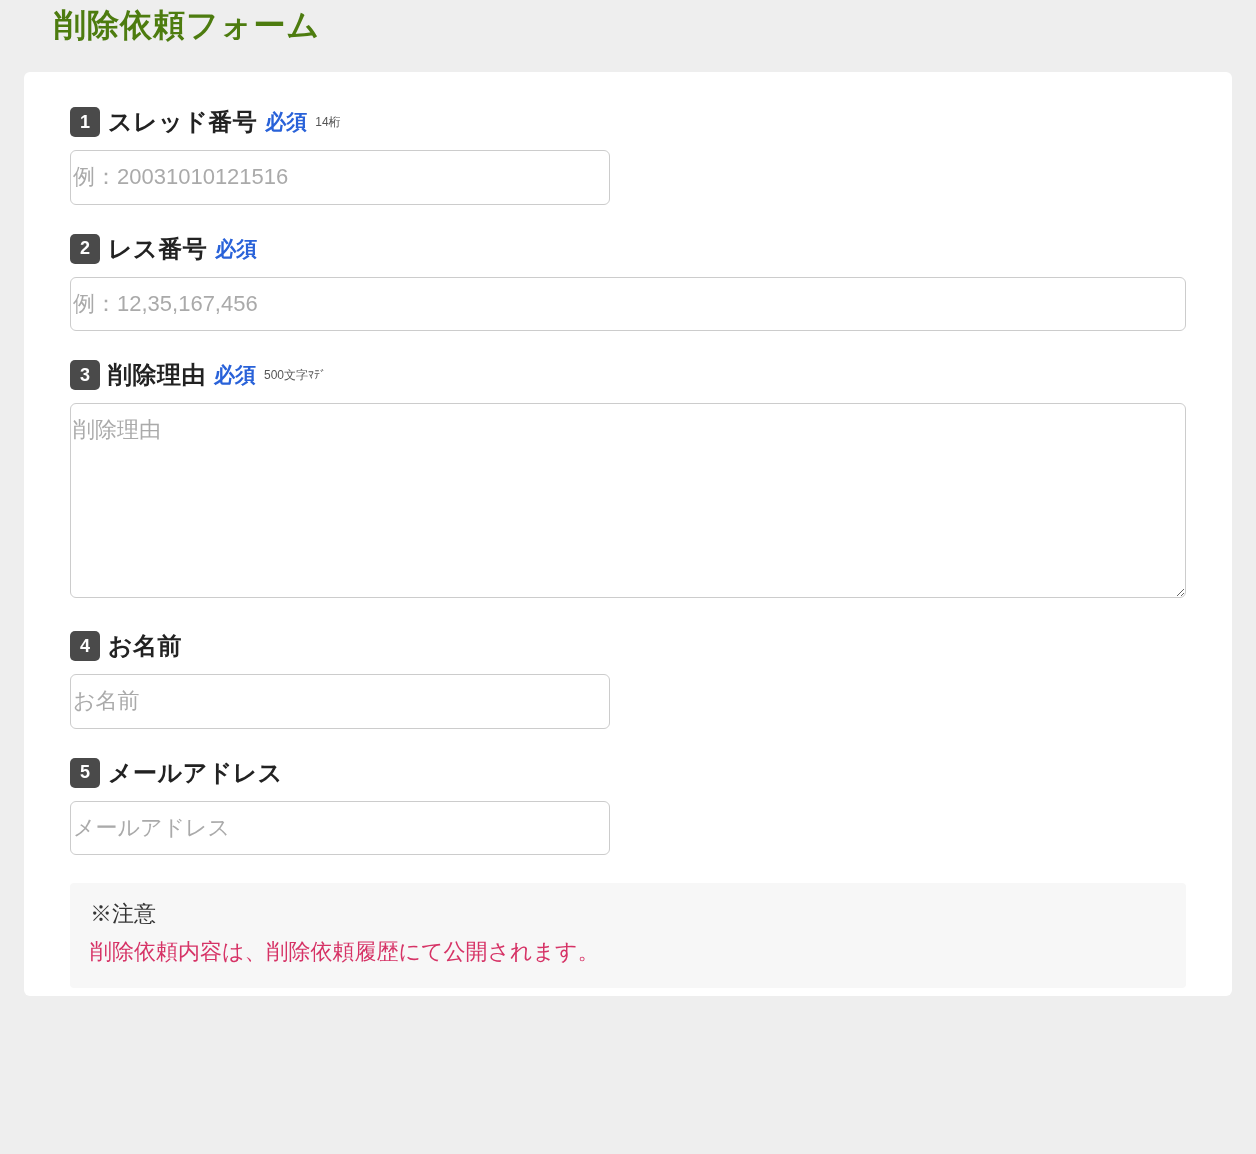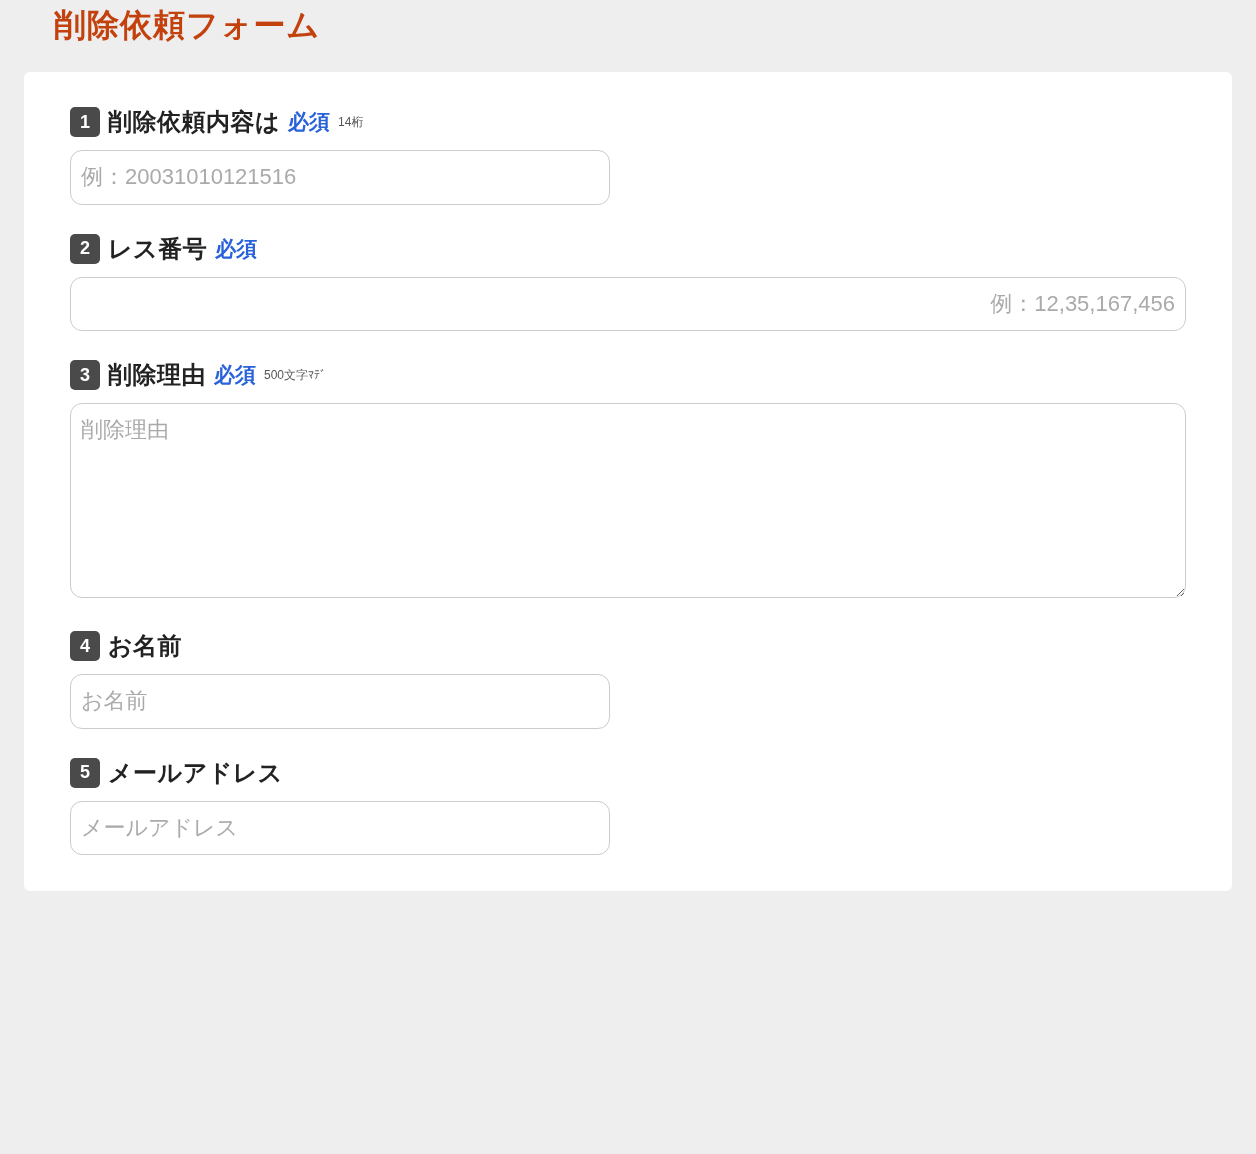--- a/index.html
+++ b/index.html
@@ -10,21 +10,21 @@
       color: #333;
     }
     .page-wrap {
       max-width: 1256px;
       margin: 0 auto;
       padding: 0 24px 60px 24px;
     }
     h1.page-title {
       font-size: 32px;
       font-weight: 700;
-      color: #c2410c;
+      color: #4d7c0f;
       padding: 4px 0 24px 30px;
       letter-spacing: 1px;
     }
     .card {
       background: #fff;
       border-radius: 6px;
       padding: 34px 46px 8px 46px;
     }
     .field {
       margin-bottom: 28px;
@@ -61,30 +61,29 @@
     }
     .hint-text {
       color: #555;
       font-size: 12px;
       font-weight: 400;
     }
     .text-input, .textarea-input {
       width: 100%;
       max-width: 540px;
       font-size: 22px;
-      padding: 12px 10px;
+      padding: 12px 2px;
       border: 1px solid #ccc;
-      border-radius: 12px;
+      border-radius: 6px;
       color: #000000;
       background: #fff;
       line-height: 1.3;
     }
     .full-width {
       max-width: 100%;
-      text-align: right;
     }
     .textarea-input {
       max-width: 100%;
       height: 195px;
       resize: vertical;
     }
     .text-input::placeholder,
     .textarea-input::placeholder {
       color: #aaa;
     }
@@ -111,21 +110,21 @@
 <body>
 
 <div class="page-wrap">
   <h1 class="page-title">削除依頼フォーム</h1>
 
   <div class="card">
 
     <div class="field">
       <div class="field-label">
         <span class="num-badge">1</span>
-        <span class="label-text">削除依頼内容は</span>
+        <span class="label-text">スレッド番号</span>
         <span class="required-tag">必須</span>
         <span class="hint-text">14桁</span>
       </div>
       <input type="text" class="text-input" placeholder="例：20031010121516" style="">
     </div>
 
     <div class="field">
       <div class="field-label">
         <span class="num-badge">2</span>
         <span class="label-text">レス番号</span>
@@ -153,15 +152,19 @@
     </div>
 
     <div class="field">
       <div class="field-label">
         <span class="num-badge">5</span>
         <span class="label-text">メールアドレス</span>
       </div>
       <input type="text" class="text-input" placeholder="メールアドレス" style="">
     </div>
 
+    <div class="notice-box">
+      <div class="notice-heading">※注意</div>
+      <div class="notice-warning">削除依頼内容は、削除依頼履歴にて公開されます。</div>
+    </div>
 
   </div>
 </div>
 
 </body></html>

